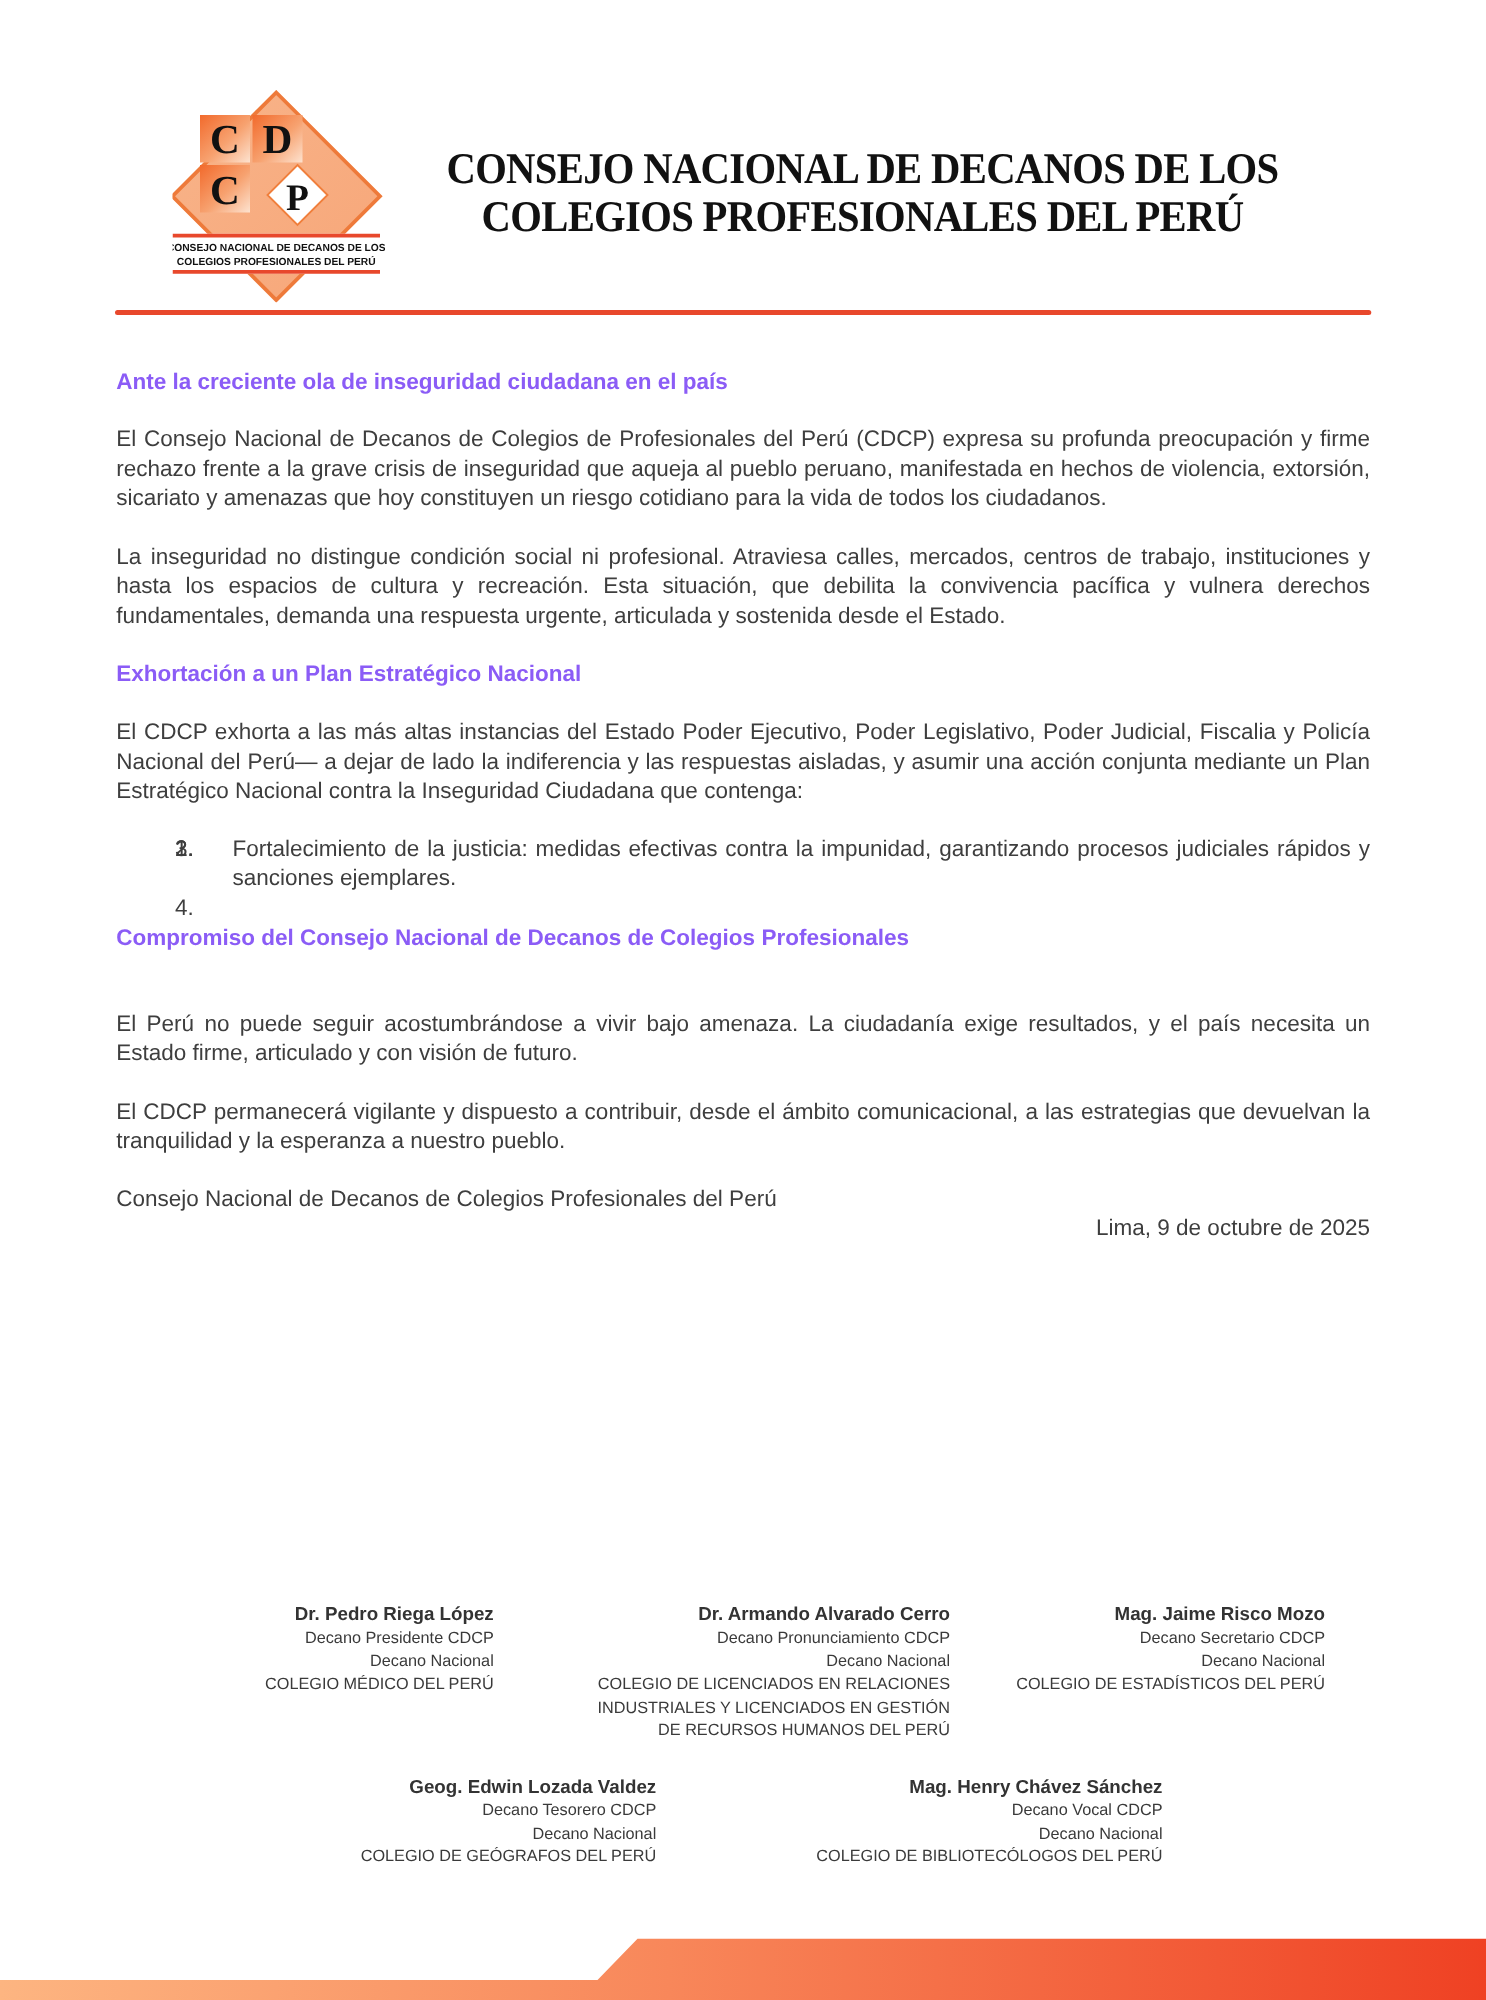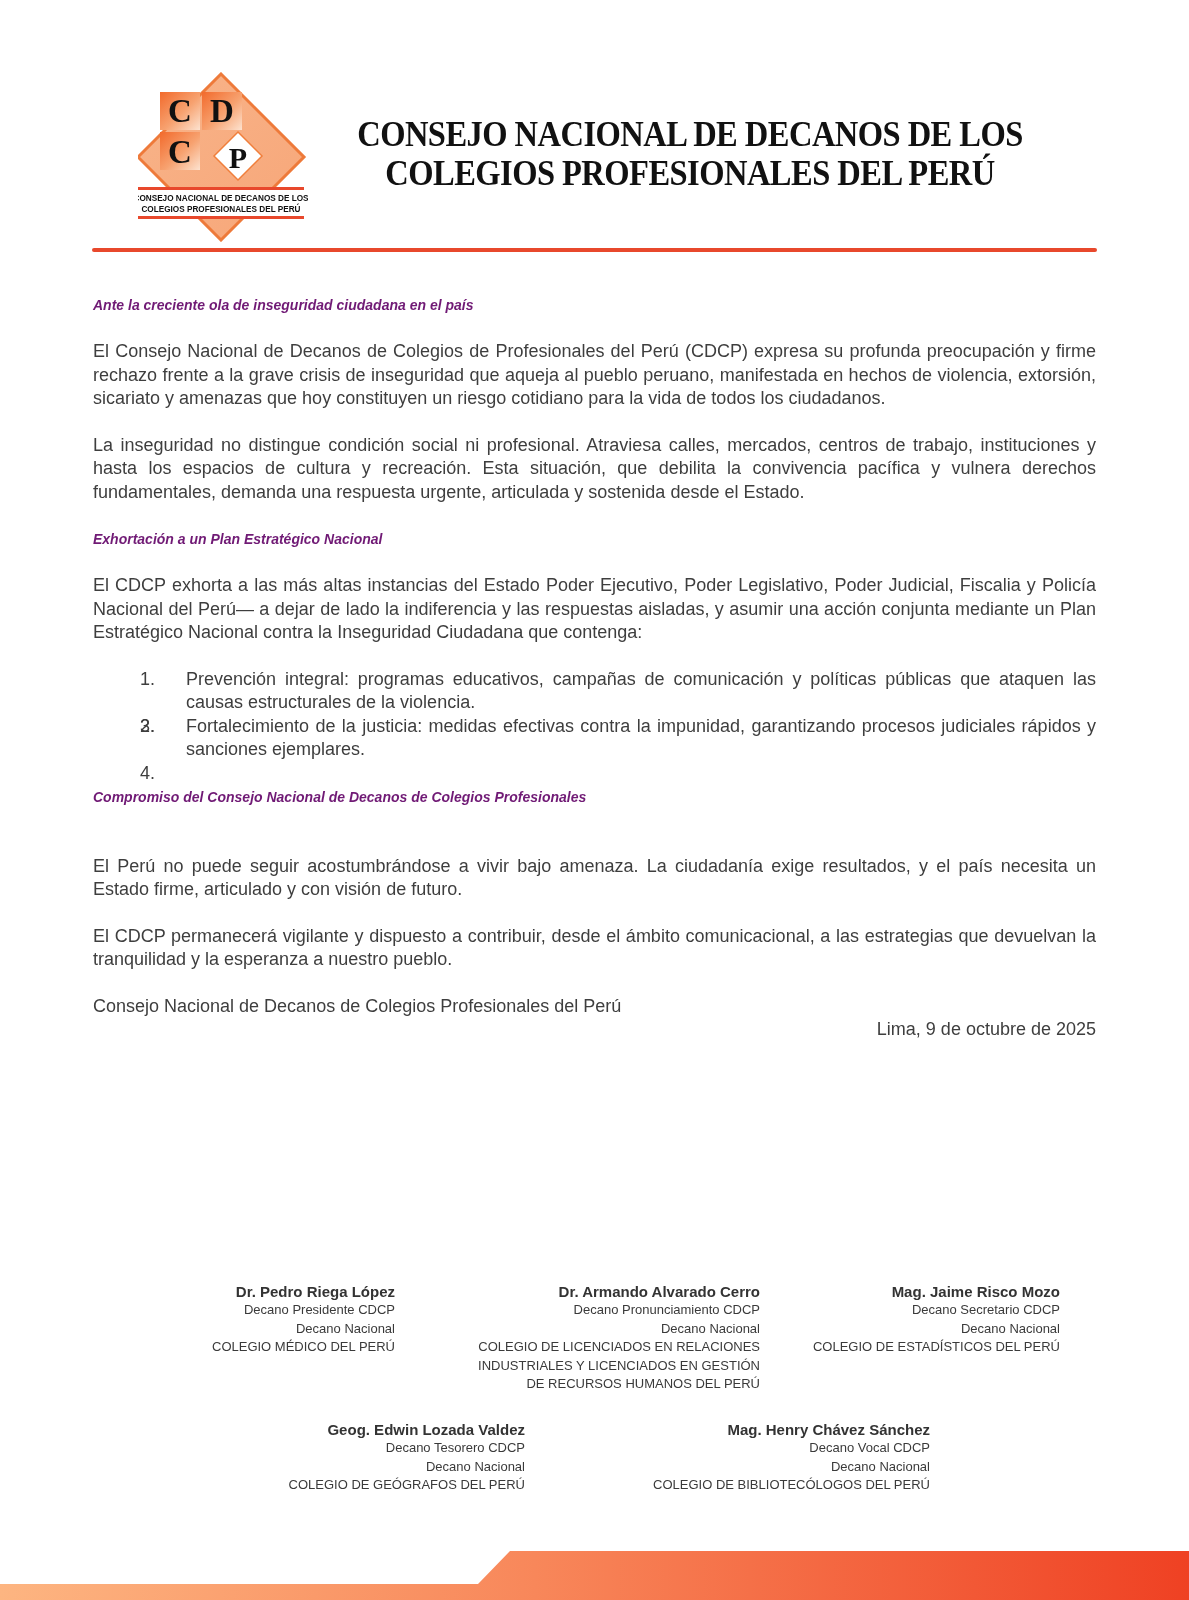--- a/index.html
+++ b/index.html
@@ -6,21 +6,21 @@
     body { width: 1189px; height: 1600px; position: relative; overflow: hidden; font-family: "Liberation Sans", sans-serif; color: #3a3a3a; }
 
     
     .logo { position: absolute; left: 138px; top: 72px; width: 170px; height: 170px; }
     .header-title { position: absolute; left: 325px; top: 115px; width: 730px; text-align: center; font-family: "Liberation Serif", serif; font-weight: bold; font-size: 35px; line-height: 39px; color: #111; letter-spacing: -0.6px; transform: scaleX(0.93); transform-origin: center; }
     .header-rule { position: absolute; left: 92px; top: 248px; width: 1005px; height: 4px; background: #e8482c; border-radius: 2px; }
 
     
     .content { position: absolute; left: 93px; top: 270px; width: 1003px; }
     .h-main { font-weight: bold; font-size: 19px; color: #3c3c3c; margin: 0; height: 24px; line-height: 24px; }
-    .h-sub { font-weight: bold; font-size: 14px; color: #701a75; margin: 0; line-height: 24px; font-style: italic; }
+    .h-sub { font-weight: bold; font-size: 18px; color: #8b5cf6; margin: 0; line-height: 24px; }
     p.body { font-size: 18px; line-height: 23.5px; text-align: justify; margin: 0; color: #3e3e3e; }
     .gap { height: 23px; }
     ol.items { margin: 0; padding: 0; list-style: none; }
     ol.items li { position: relative; padding-left: 93px; font-size: 18px; line-height: 23.5px; text-align: justify; color: #3e3e3e; }
     ol.items li .num { position: absolute; left: 47px; top: 0; }
     .date { text-align: right; font-size: 18px; line-height: 23.5px; color: #3e3e3e; }
 
     
     .sig { position: absolute; text-align: right; font-family: Liberation Sans, sans-serif; color: #333; }
     .sig .name { font-weight: bold; font-size: 15px; line-height: 19px; color: #333; }
@@ -74,21 +74,21 @@
   <div class="gap"></div>
   <p class="body">El Consejo Nacional de Decanos  de  Colegios de Profesionales del Perú (CDCP) expresa su profunda preocupación y firme rechazo frente a la grave crisis de inseguridad que aqueja al pueblo peruano, manifestada en hechos de violencia, extorsión, sicariato y amenazas que hoy constituyen un riesgo cotidiano para la vida de todos los ciudadanos.</p>
   <div class="gap"></div>
   <p class="body">La inseguridad no distingue condición social ni profesional. Atraviesa calles, mercados, centros de trabajo, instituciones y hasta los espacios de cultura y recreación. Esta situación, que debilita la convivencia pacífica y vulnera derechos fundamentales, demanda una respuesta urgente, articulada y sostenida desde el Estado.</p>
   <div class="gap"></div>
   <h2 class="h-sub">Exhortación a un Plan Estratégico Nacional</h2>
   <div class="gap"></div>
   <p class="body">El CDCP exhorta a las más altas instancias del Estado Poder Ejecutivo, Poder Legislativo, Poder Judicial, Fiscalia y Policía Nacional del Perú— a dejar de lado la indiferencia y las respuestas aisladas, y asumir una acción conjunta mediante un Plan Estratégico Nacional contra la Inseguridad Ciudadana que contenga:</p>
   <div class="gap"></div>
   <ol class="items">
-    <li><span class="num">1.</span><span>Prevención integral: programas educativos, campañas de comunicación y políticas públicas que ataquen las causas estructurales de la violencia.</span></li>
+    <li><span class="num">1.</span></li>
     <li><span class="num">2.</span></li>
     <li><span class="num">3.</span><span>Fortalecimiento de la justicia: medidas efectivas contra la impunidad, garantizando procesos judiciales rápidos y sanciones ejemplares.</span></li>
     <li><span class="num">4.</span></li>
   </ol>
   <div class="gap"></div>
   <h2 class="h-sub">Compromiso del Consejo Nacional de Decanos de Colegios Profesionales</h2>
   <div class="gap"></div>
   <div class="gap"></div>
   <p class="body">El Perú no puede seguir acostumbrándose a vivir bajo amenaza. La ciudadanía exige resultados, y el país necesita un Estado firme, articulado y con visión de futuro.</p>
   <div class="gap"></div>

